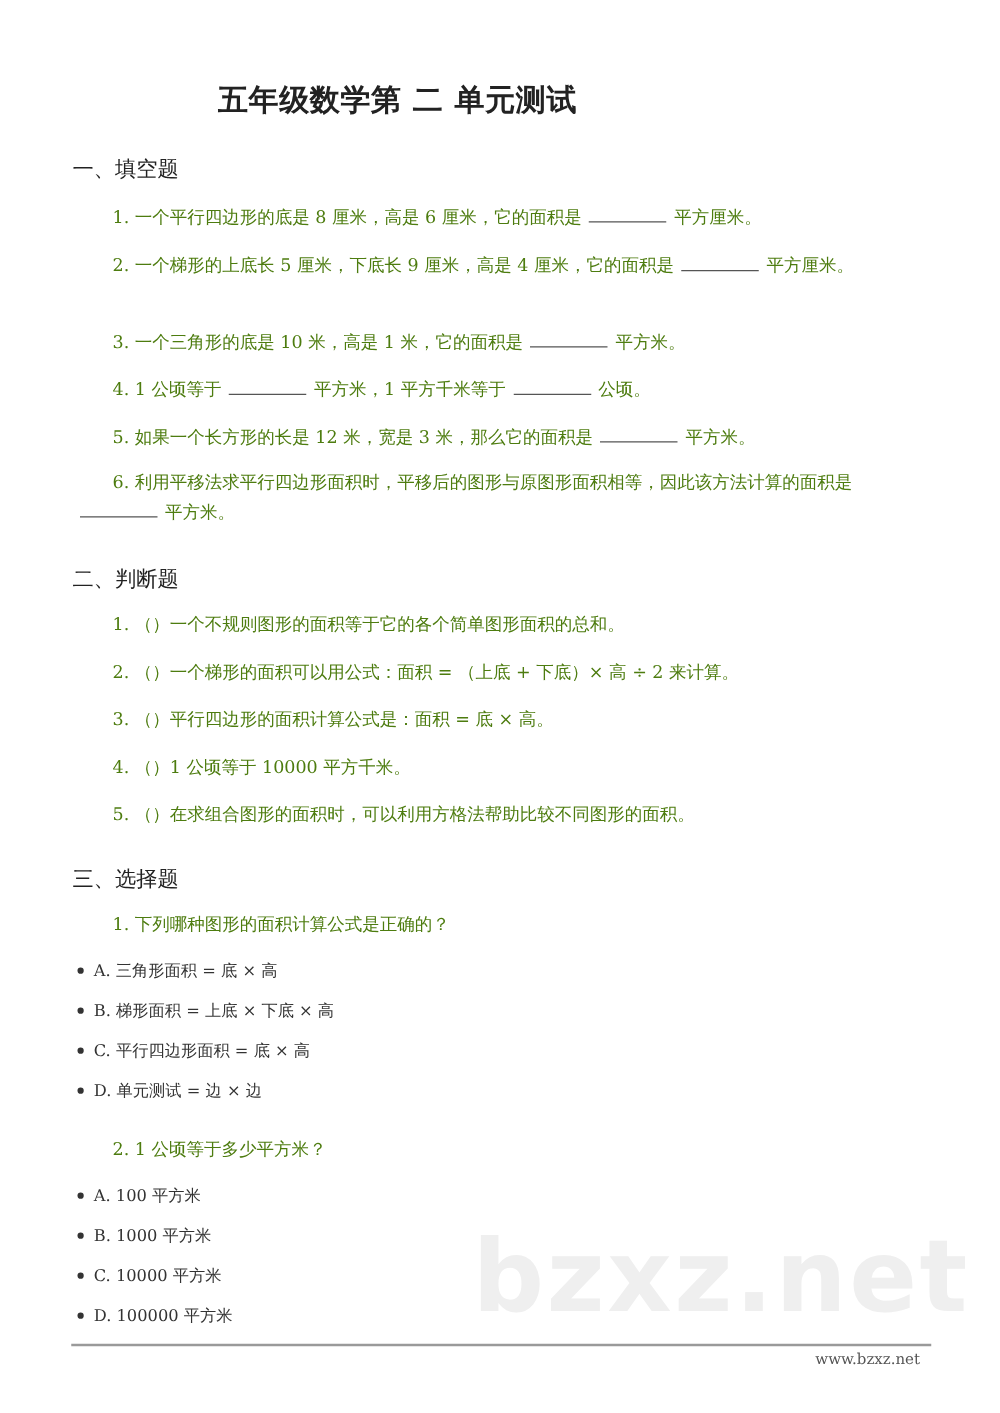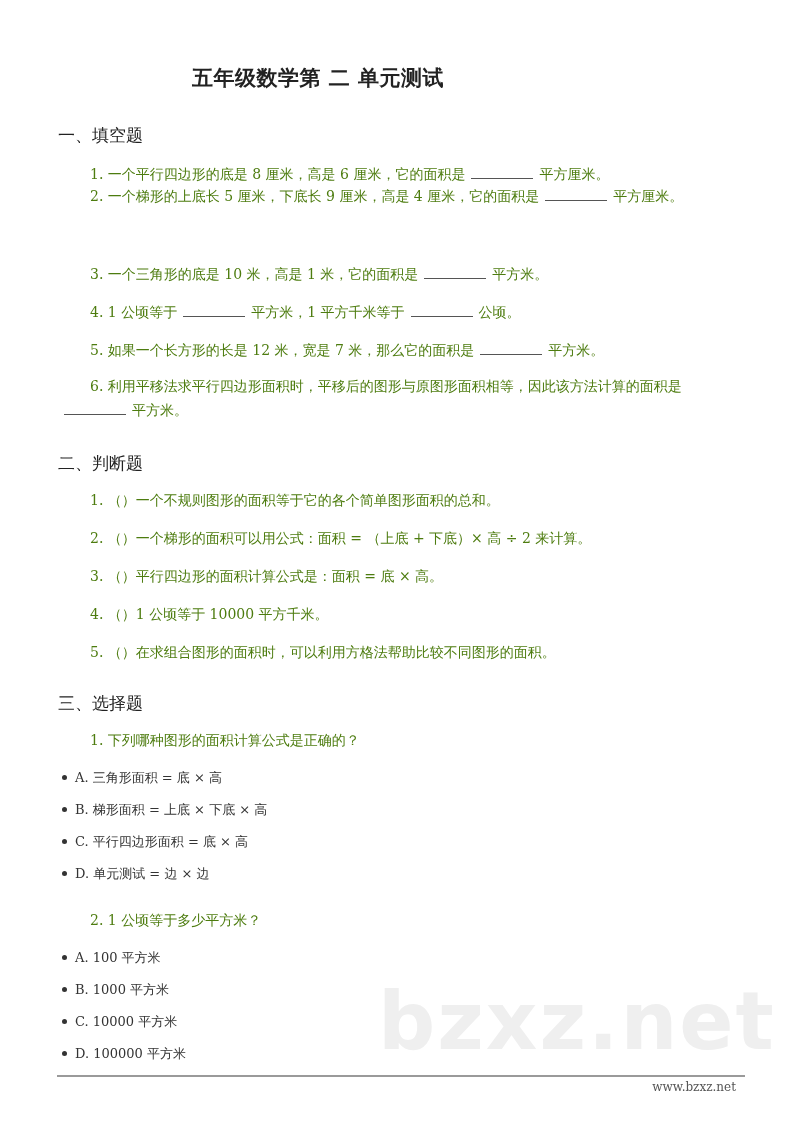--- a/index.html
+++ b/index.html
@@ -2,21 +2,21 @@
 <html><head>
 <meta charset="utf-8">
 <style>
   html, body { margin: 0; padding: 0; }
   body {
     width: 800px; height: 1130px; background: #ffffff; position: relative; overflow: hidden;
     font-family: "DejaVu Serif", "Liberation Serif", serif; color: #333;
   }
   .title {
     position: absolute; top: 64px; left: 0; width: 636px; text-align: center;
-    font-family: "DejaVu Sans", "Liberation Sans", sans-serif; font-size: 21px; font-weight: bold; color: #222;
+    font-family: "DejaVu Sans", "Liberation Sans", sans-serif; font-size: 24px; font-weight: bold; color: #222;
     letter-spacing: 0.5px;
   }
   .section-h {
     position: absolute; left: 58px;
     font-family: "DejaVu Sans", "Liberation Sans", sans-serif; font-size: 17px; font-weight: normal; color: #222;
   }
   .line {
     position: absolute; left: 58px; width: 690px; font-size: 14px; line-height: 24px; color: #4d7c0f;
   }
   .indent { text-indent: 32px; }
@@ -33,31 +33,31 @@
 </head>
 <body>
 
 <div class="title">五年级数学第 二 单元测试</div>
 
 <div class="section-h" style="top:124px">一、填空题</div>
 
 <div class="line indent" style="top:162px">
   <span>1. 一个平行四边形的底是 8 厘米，高是 6 厘米，它的面积是</span><span class="blank"></span><span>平方厘米。</span>
 </div>
-<div class="line indent" style="top:184px">
+<div class="line indent" style="top:201px">
   <span>2. 一个梯形的上底长 5 厘米，下底长 9 厘米，高是 4 厘米，它的面积是</span><span class="blank"></span><span>平方厘米。</span>
 </div>
 <div class="line indent" style="top:262px">
   <span>3. 一个三角形的底是 10 米，高是 1 米，它的面积是</span><span class="blank"></span><span>平方米。</span>
 </div>
 <div class="line indent" style="top:300px">
   <span>4. 1 公顷等于</span><span class="blank"></span><span>平方米，1 平方千米等于</span><span class="blank"></span><span>公顷。</span>
 </div>
 <div class="line indent" style="top:338px">
-  <span>5. 如果一个长方形的长是 12 米，宽是 7 米，那么它的面积是</span><span class="blank"></span><span>平方米。</span>
+  <span>5. 如果一个长方形的长是 12 米，宽是 3 米，那么它的面积是</span><span class="blank"></span><span>平方米。</span>
 </div>
 <div class="line indent" style="top:374px">
   <span>6. 利用平移法求平行四边形面积时，平移后的图形与原图形面积相等，因此该方法计算的面积是</span><span class="blank"></span><span>平方米。</span>
 </div>
 
 <div class="section-h" style="top:452px">二、判断题</div>
 <div class="line" style="top:488px; left:90px">1.  （）一个不规则图形的面积等于它的各个简单图形面积的总和。</div>
 <div class="line" style="top:526px; left:90px">2.  （）一个梯形的面积可以用公式：面积 = （上底 + 下底）× 高 ÷ 2 来计算。</div>
 <div class="line" style="top:564px; left:90px">3.  （）平行四边形的面积计算公式是：面积 = 底 × 高。</div>
 <div class="line" style="top:602px; left:90px">4.  （）1 公顷等于 10000 平方千米。</div>

